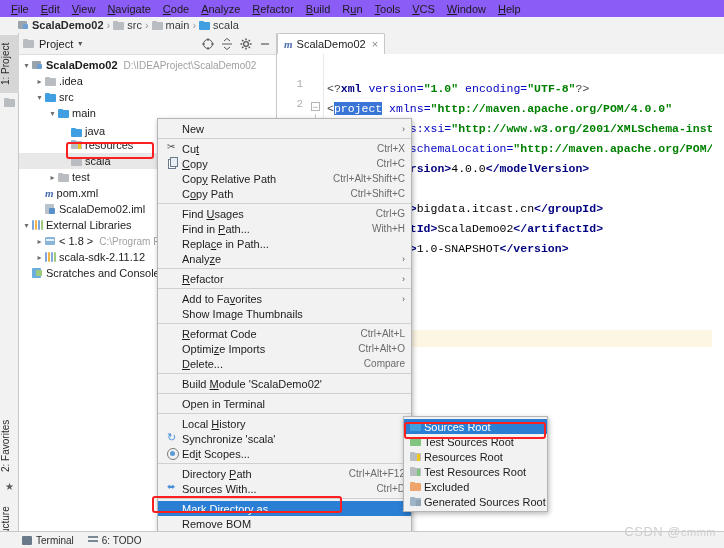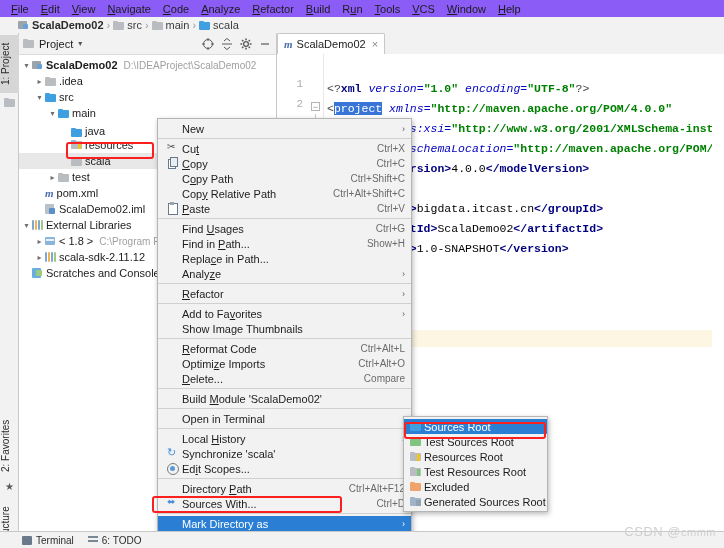--- a/index.html
+++ b/index.html
@@ -165,21 +165,21 @@
   }
   .fold {
     position: absolute; left: 34px; width: 9px; height: 9px; color: #9a9a9a;
     font-size: 9px; text-align: center; line-height: 9px;
   }
   .codeline {
     position: absolute; left: 50px; font-family: "Liberation Mono", monospace;
     font-size: 11.5px; white-space: pre; color: #000;
   }
   .k-tag   { color: #000080; font-weight: bold; }
-  .k-attr  { color: #0000c0; font-style: italic; }
+  .k-attr  { color: #0000c0; }
   .k-val   { color: #008000; font-weight: bold; }
   .k-plain { color: #000000; }
   .k-gray  { color: #444; }
   .sel-blue{ background: #3875d6; color: #ffffff; }
 
   .yellowband {
     position: absolute; left: 47px; top: 276px; width: 400px; height: 17px;
     background: #fdf6e3;
   }
 
@@ -493,45 +493,38 @@
       </div>
       <div class="ctxitem">
         <span class="ic">
           <span class="mi-ico ico-copy"></span>
         </span>
         <span class="lbl"><span class="mn">C</span>opy</span>
         <span class="acc">Ctrl+C</span>
       </div>
       <div class="ctxitem">
         <span class="ic"></span>
+        <span class="lbl">Cop<span class="mn">y</span> Relative Path</span>
+        <span class="acc">Ctrl+Alt+Shift+C</span>
+      </div>
+      <div class="ctxitem">
+        <span class="ic"></span>
         <span class="lbl">C<span class="mn">o</span>py Path</span>
         <span class="acc">Ctrl+Shift+C</span>
       </div>
-      <div class="ctxitem">
-        <span class="ic"></span>
-        <span class="lbl">Cop<span class="mn">y</span> Relative Path</span>
-        <span class="acc">Ctrl+Alt+Shift+C</span>
-      </div>
-      <div class="ctxitem">
-        <span class="ic">
-          <span class="mi-ico ico-paste"></span>
-        </span>
-        <span class="lbl"><span class="mn">P</span>aste</span>
-        <span class="acc">Ctrl+V</span>
-      </div>
       <div class="ctxsep"></div>
       <div class="ctxitem">
         <span class="ic"></span>
         <span class="lbl">Find <span class="mn">U</span>sages</span>
         <span class="acc">Ctrl+G</span>
       </div>
       <div class="ctxitem">
         <span class="ic"></span>
         <span class="lbl">Find in <span class="mn">P</span>ath...</span>
-        <span class="acc">Show+H</span>
+        <span class="acc">With+H</span>
       </div>
       <div class="ctxitem">
         <span class="ic"></span>
         <span class="lbl">Repla<span class="mn">c</span>e in Path...</span>
       </div>
       <div class="ctxitem">
         <span class="ic"></span>
         <span class="lbl">Analy<span class="mn">z</span>e</span>
         <span class="sub">›</span>
       </div>

